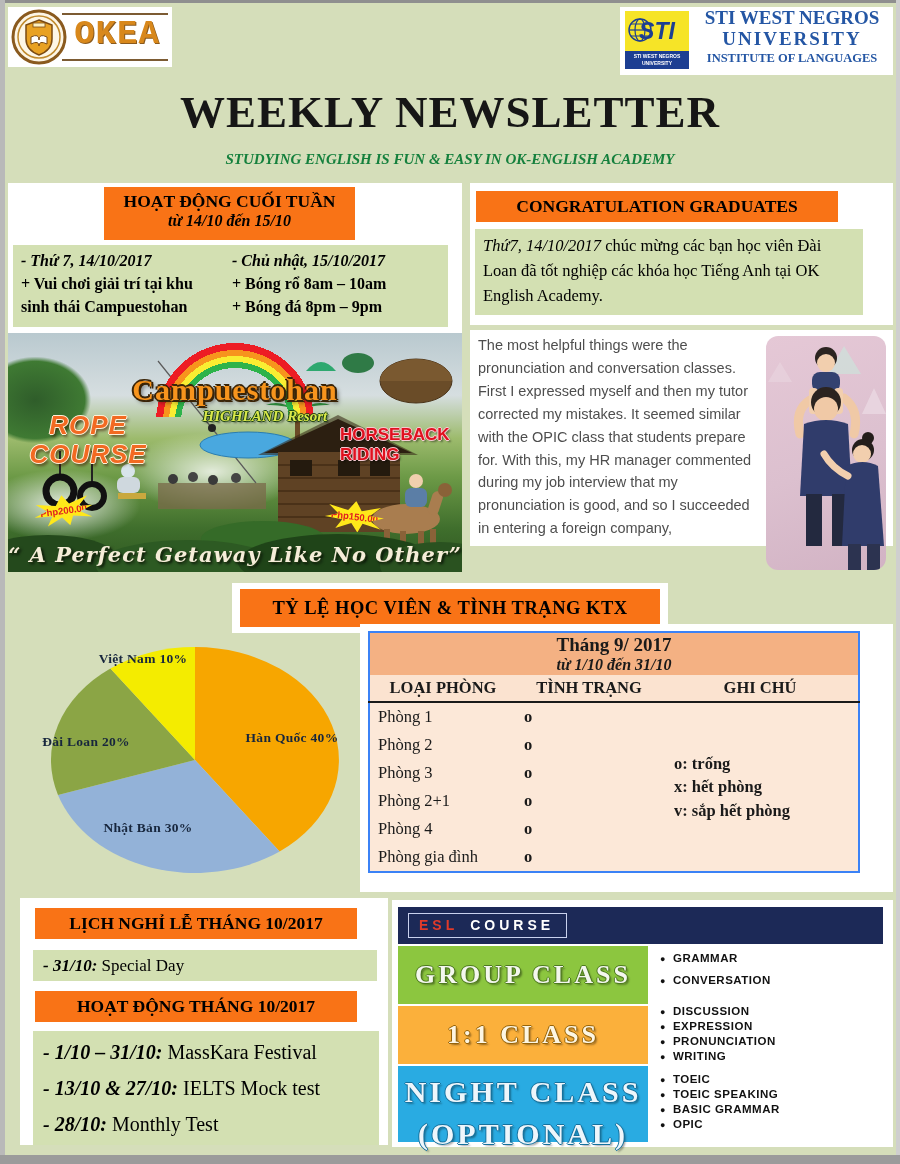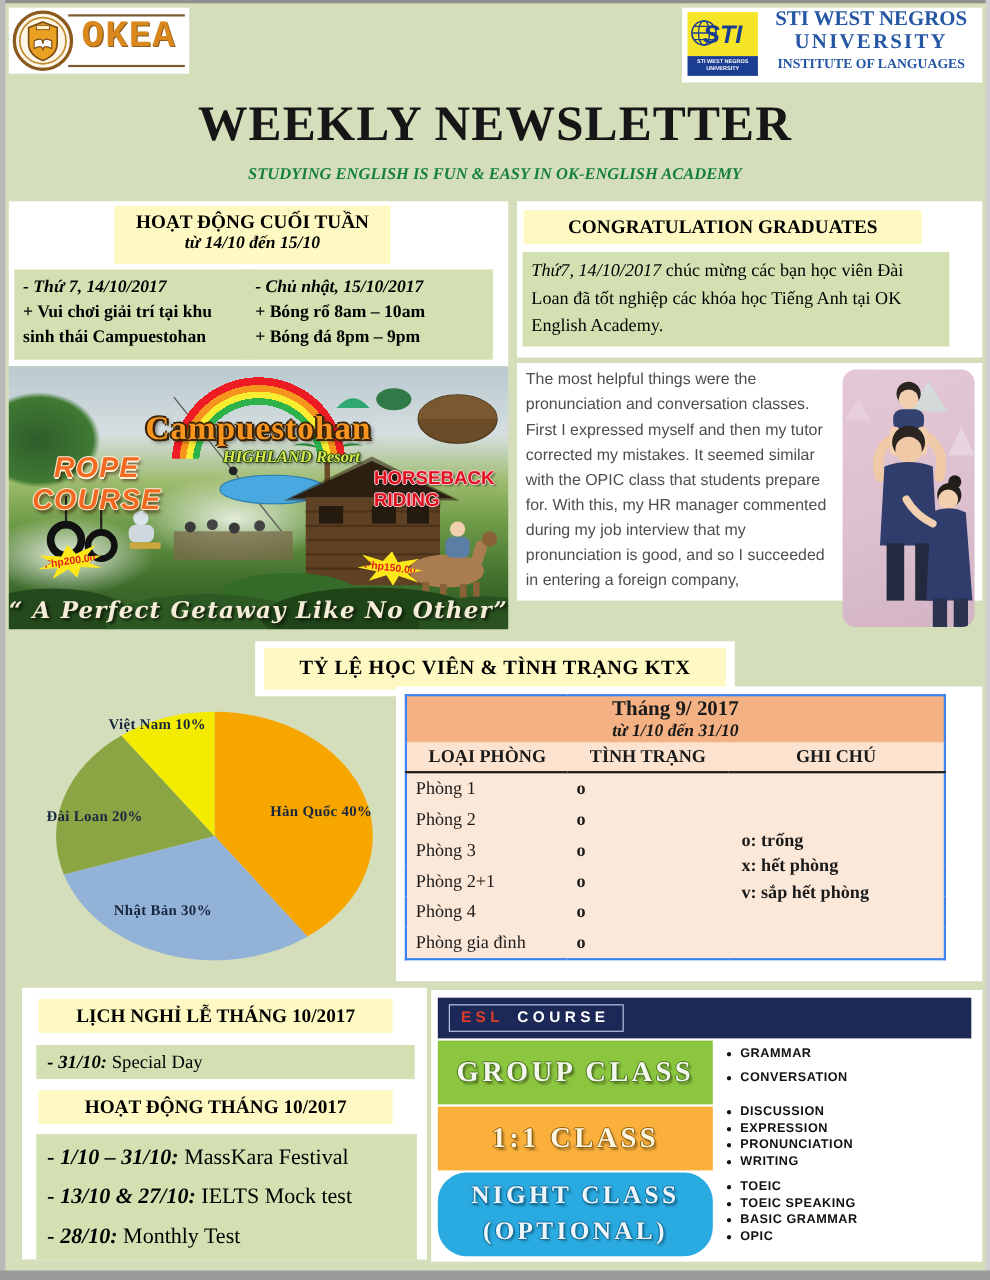--- a/index.html
+++ b/index.html
@@ -27,21 +27,21 @@
   .sti-n1{font-size:19px;font-weight:bold;line-height:1.1;}
   .sti-n2{font-size:19px;font-weight:bold;line-height:1.05;letter-spacing:2px;}
   .sti-n3{font-size:12.5px;font-weight:bold;line-height:1.45;}
 
   .main-title{left:0;top:86px;width:100%;text-align:center;font-size:45px;font-weight:bold;
               color:#161616;letter-spacing:1px;}
   .main-subtitle{left:0;top:151px;width:100%;text-align:center;font-size:15px;font-weight:bold;
                  font-style:italic;color:#15803d;}
 
   .panel{position:absolute;background:#fff;}
-  .peach{background:#fef9c3;}
+  .peach{background:#f97316;}
   .greenbox{background:#d3e0b2;}
 
   
   #panel-weekend{left:8px;top:183px;width:454px;height:150px;}
   .weekend-header{left:96px;top:4px;width:251px;height:53px;text-align:center;}
   .wh-title{font-size:17.5px;font-weight:bold;margin-top:4px;}
   .wh-sub{font-size:16px;font-weight:bold;font-style:italic;}
   .wk-box{position:absolute;top:62px;height:74px;padding:4px 8px;font-size:16px;font-weight:bold;line-height:1.45;}
   #wk-sat{left:5px;width:198px;}
   #wk-sun{left:216px;width:208px;}
@@ -130,22 +130,22 @@
   #panel-esl{left:392px;top:900px;width:501px;height:247px;}
   .esl-navy{left:6px;top:7px;width:485px;height:37px;background:#1c2957;}
   .esl-badge{display:inline-block;margin:6px 0 0 10px;border:1px solid #c9d1ee;padding:2px 12px 3px 10px;}
   .esl-red{color:#e03a2a;font-family:"Liberation Sans",sans-serif;font-weight:bold;font-size:14px;letter-spacing:4px;}
   .esl-white{color:#fff;font-family:"Liberation Sans",sans-serif;font-weight:bold;font-size:14px;letter-spacing:4px;margin-left:12px;}
   .esl-bar{position:absolute;left:6px;width:250px;text-align:center;font-weight:bold;letter-spacing:3px;color:#f4f7ee;}
   #bar-group{top:46px;height:58px;line-height:58px;font-size:26px;
       text-shadow:-1px 0 #4d7a1f,1px 0 #4d7a1f,0 -1px #4d7a1f,0 1px #4d7a1f,2px 2px 2px rgba(0,0,0,.4);}
   #bar-oneone{top:106px;height:58px;line-height:58px;font-size:26px;color:#fdf6e3;
       text-shadow:-1px 0 #96640a,1px 0 #96640a,0 -1px #96640a,0 1px #96640a,2px 2px 2px rgba(0,0,0,.4);}
-  #bar-night{top:166px;height:76px;font-size:23px;line-height:1.4;padding-top:5px;box-sizing:border-box;color:#eef6fb;
-      text-shadow:-1px 0 #16719e,1px 0 #16719e,0 -1px #16719e,0 1px #16719e,2px 2px 2px rgba(0,0,0,.35);border-radius:26px;}
+  #bar-night{top:166px;height:76px;font-size:30px;line-height:1.4;padding-top:5px;box-sizing:border-box;color:#eef6fb;
+      text-shadow:-1px 0 #16719e,1px 0 #16719e,0 -1px #16719e,0 1px #16719e,2px 2px 2px rgba(0,0,0,.35);}
   .esl-list{position:absolute;left:268px;width:225px;margin:0;padding:0;list-style:none;}
   #list-group{top:52px;} #list-oneone{top:105px;} #list-night{top:173px;}
   .esl-list li{display:flex;align-items:baseline;font-family:"Liberation Sans",sans-serif;
       font-weight:bold;font-size:11.5px;letter-spacing:.5px;color:#111;margin-bottom:3px;}
   #list-group li{margin-bottom:10px;}
   .blt{font-size:9px;margin-right:7px;}
 </style>
 </head>
 <body>
 

